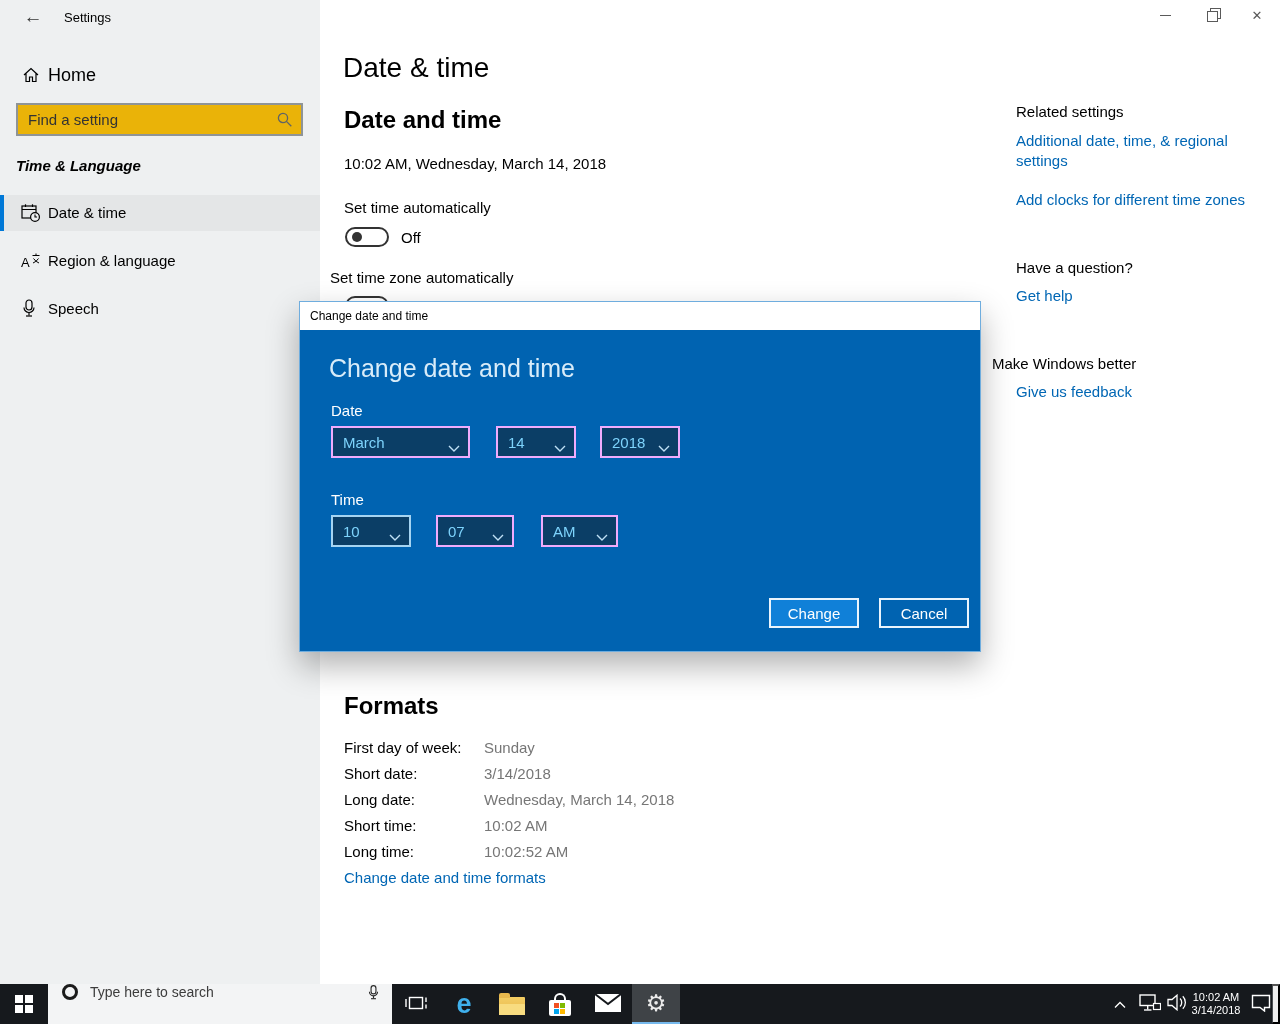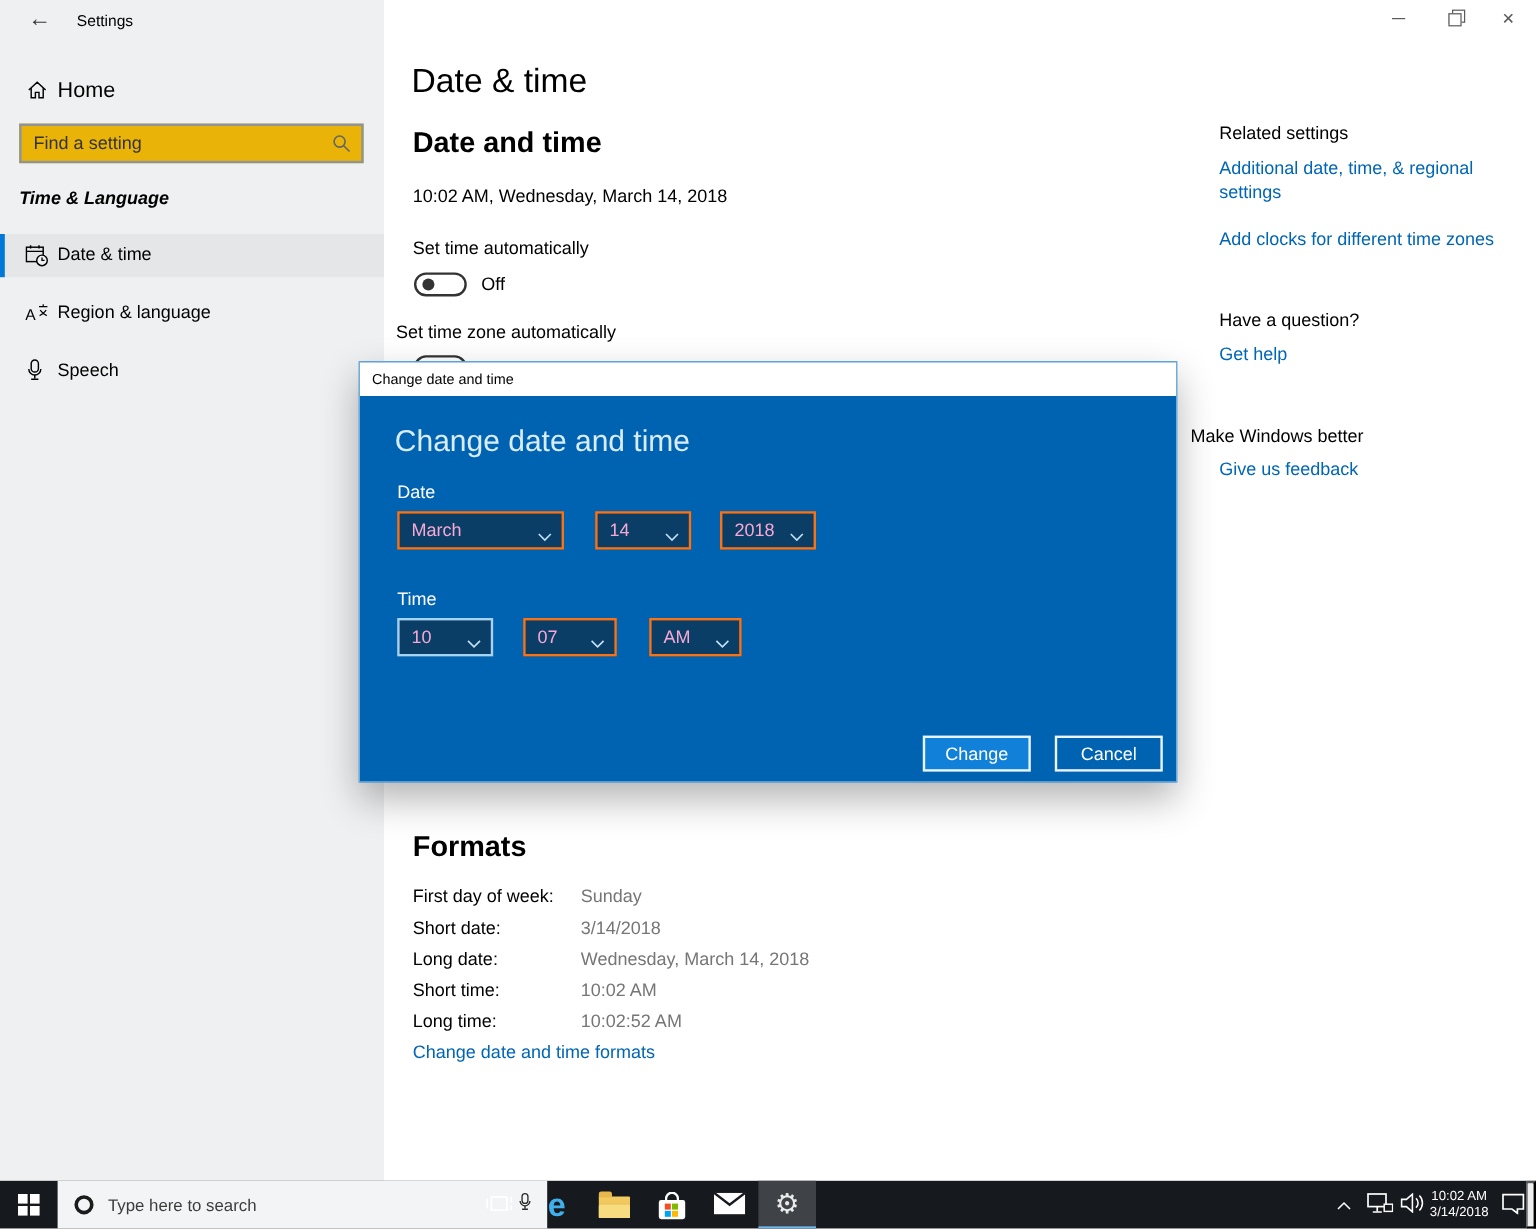--- a/index.html
+++ b/index.html
@@ -47,35 +47,35 @@
   .fmt-value { color:#767676; }
   .link { position:absolute; font-size:15px; color:#0066b4; cursor:pointer; }
 
   
   .dialog { position:absolute; left:299px; top:301px; width:682px; height:351px; background:#0063b1; border:1px solid #6fadde; box-shadow:0 14px 30px rgba(0,0,0,0.30); z-index:3; }
   .dlg-titlebar { position:relative; height:28px; background:#fff; }
   .dlg-titlebar .t { position:absolute; left:10px; top:7px; font-size:12px; color:#000; }
   .dlg-body { position:relative; height:321px; color:#fff; }
   .dlg-heading { position:absolute; left:29px; top:24px; font-size:25px; font-weight:normal; color:#d8ecf9; }
   .dlg-label { position:absolute; font-size:15px; color:#fff; }
-  .dd { position:absolute; height:32px; background:#0b3e66; border:2px solid #f97316; color:#f9a8d4; cursor:default;text-decoration:underline; }
+  .dd { position:absolute; height:32px; background:#0b3e66; border:2px solid #f0abfc; color:#7dd3fc; cursor:default;text-decoration:underline; }
   .dd.focused { border-color:#a5d4f2; }
   .dd .dd-val { position:absolute; left:10px; top:6px; font-size:15px; }
   .dd .dd-chev { position:absolute; right:8px; top:11px; }
-  .dlg-btn { position:absolute; width:90px; height:30px; font-size:15px; font-family:inherit; color:#fff; border:2px solid #eaf4fc; cursor:default;margin-top:15px; }
+  .dlg-btn { position:absolute; width:90px; height:30px; font-size:15px; font-family:inherit; color:#fff; border:2px solid #eaf4fc; cursor:default; }
   .btn-change { left:469px; top:268px; background:#1080d8; }
   .btn-cancel { left:579px; top:268px; background:transparent; }
 
   
   .taskbar { position:absolute; left:0; top:984px; width:1280px; height:40px; background:#16191d; }
   .tb-btn { position:absolute; top:0; width:48px; height:40px; background:none; border:none; display:flex; align-items:center; justify-content:center; z-index:2; }
   .tb-start { left:0; }
   .winlogo { display:grid; grid-template-columns:8px 8px; grid-template-rows:8px 8px; gap:2px; }
   .winlogo div { background:#fff; }
-  .tb-search { position:absolute; left:48px; top:0; width:408px; height:40px; background:#f3f4f5; display:flex; align-items:center; z-index:2; }
+  .tb-search { position:absolute; left:48px; top:0; width:344px; height:40px; background:#f3f4f5; display:flex; align-items:flex-start; z-index:2; }
   .cortana-ring { width:16px; height:16px; border:3px solid #1b1b1b; border-radius:50%; margin-left:14px; flex:none; }
   .tb-search input { flex:1; border:none; outline:none; background:transparent; font-size:14px; font-family:inherit; color:#3c3c3c; padding-left:12px; }
   .tb-search input::placeholder { color:#3c3c3c; opacity:1; }
   .tb-search .mic { margin-right:12px; flex:none; }
   .tb-taskview { left:392px; } .tb-edge { left:440px; } .tb-folder { left:488px; }
   .tb-store { left:536px; } .tb-mail { left:584px; }
   .tb-settings { left:632px; background:#3f4347; border-bottom:2px solid #76b9ed; }
   .gear-glyph { font-size:23px; color:#ebebeb; line-height:1; }
   .edge-glyph { font-size:27px; font-weight:bold; color:#3fb0ec; line-height:1; }
   .folder { position:relative; width:26px; height:18px; margin-top:3px; background:linear-gradient(#f3cd63,#e9b94e); border-radius:1px; }

